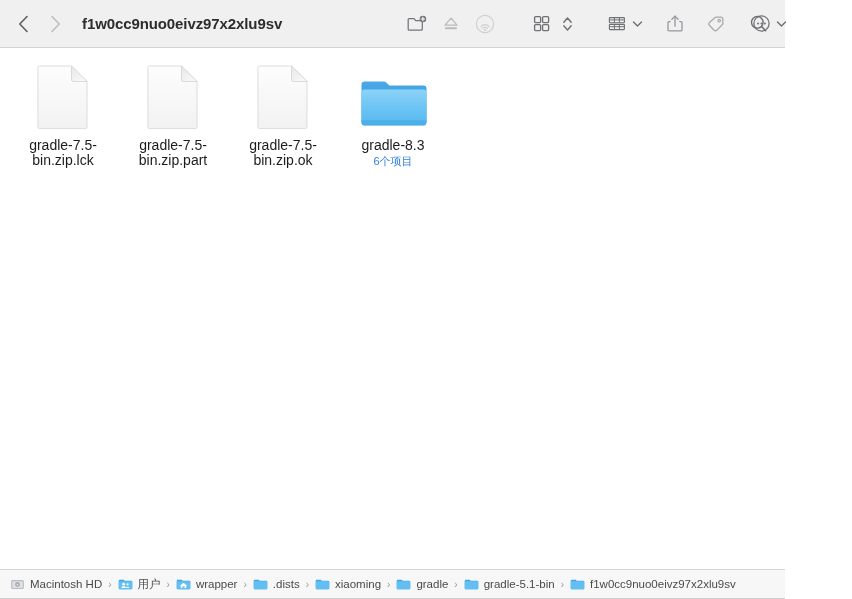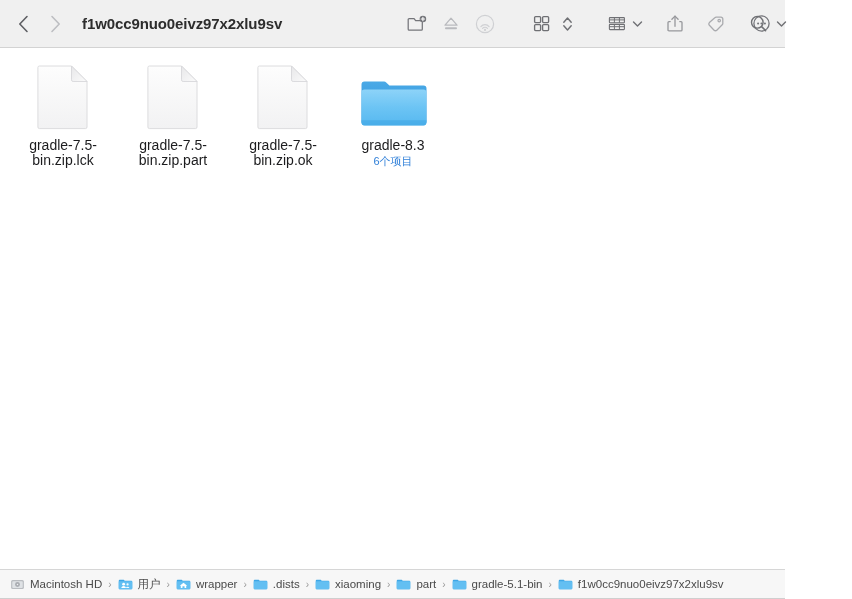--- a/index.html
+++ b/index.html
@@ -418,21 +418,21 @@
       </svg>
       <span class="crumb-label">xiaoming</span>
     </div>
     <span class="crumb-sep">›</span>
 
     <div class="crumb">
       <svg class="crumb-icon" viewBox="0 0 16 16" aria-hidden="true">
         <path d="M0.8 3.9a1 1 0 0 1 1-1h4.3l1.1 1.1h7a1 1 0 0 1 1 1v7.1a1 1 0 0 1-1 1H1.8a1 1 0 0 1-1-1z" fill="#3ea7e6"></path>
         <path d="M0.8 5.4a1 1 0 0 1 1-1h12.4a1 1 0 0 1 1 1v6.7a1 1 0 0 1-1 1H1.8a1 1 0 0 1-1-1z" fill="#63bff2"></path>
       </svg>
-      <span class="crumb-label">part</span>
+      <span class="crumb-label">gradle</span>
     </div>
     <span class="crumb-sep">›</span>
 
     <div class="crumb">
       <svg class="crumb-icon" viewBox="0 0 16 16" aria-hidden="true">
         <path d="M0.8 3.9a1 1 0 0 1 1-1h4.3l1.1 1.1h7a1 1 0 0 1 1 1v7.1a1 1 0 0 1-1 1H1.8a1 1 0 0 1-1-1z" fill="#3ea7e6"></path>
         <path d="M0.8 5.4a1 1 0 0 1 1-1h12.4a1 1 0 0 1 1 1v6.7a1 1 0 0 1-1 1H1.8a1 1 0 0 1-1-1z" fill="#63bff2"></path>
       </svg>
       <span class="crumb-label">gradle-5.1-bin</span>
     </div>

